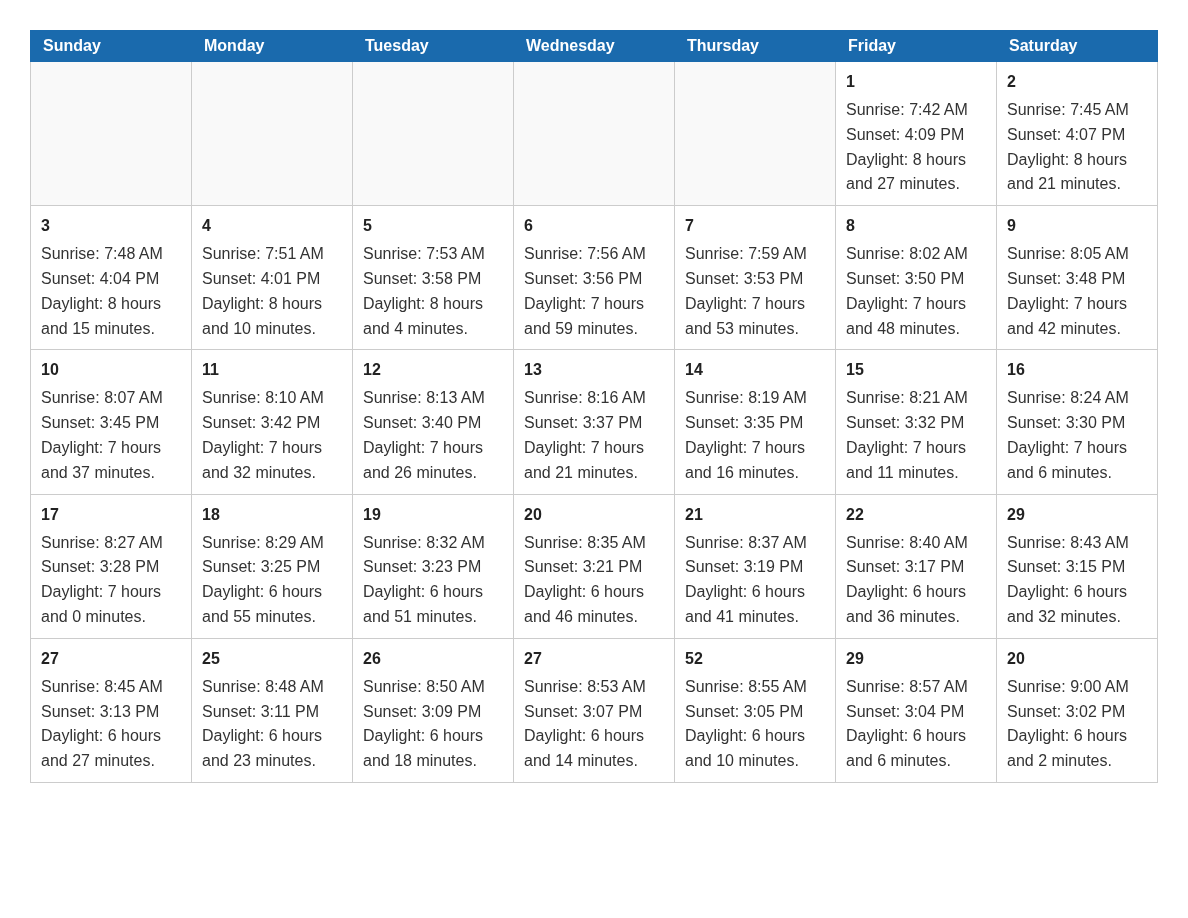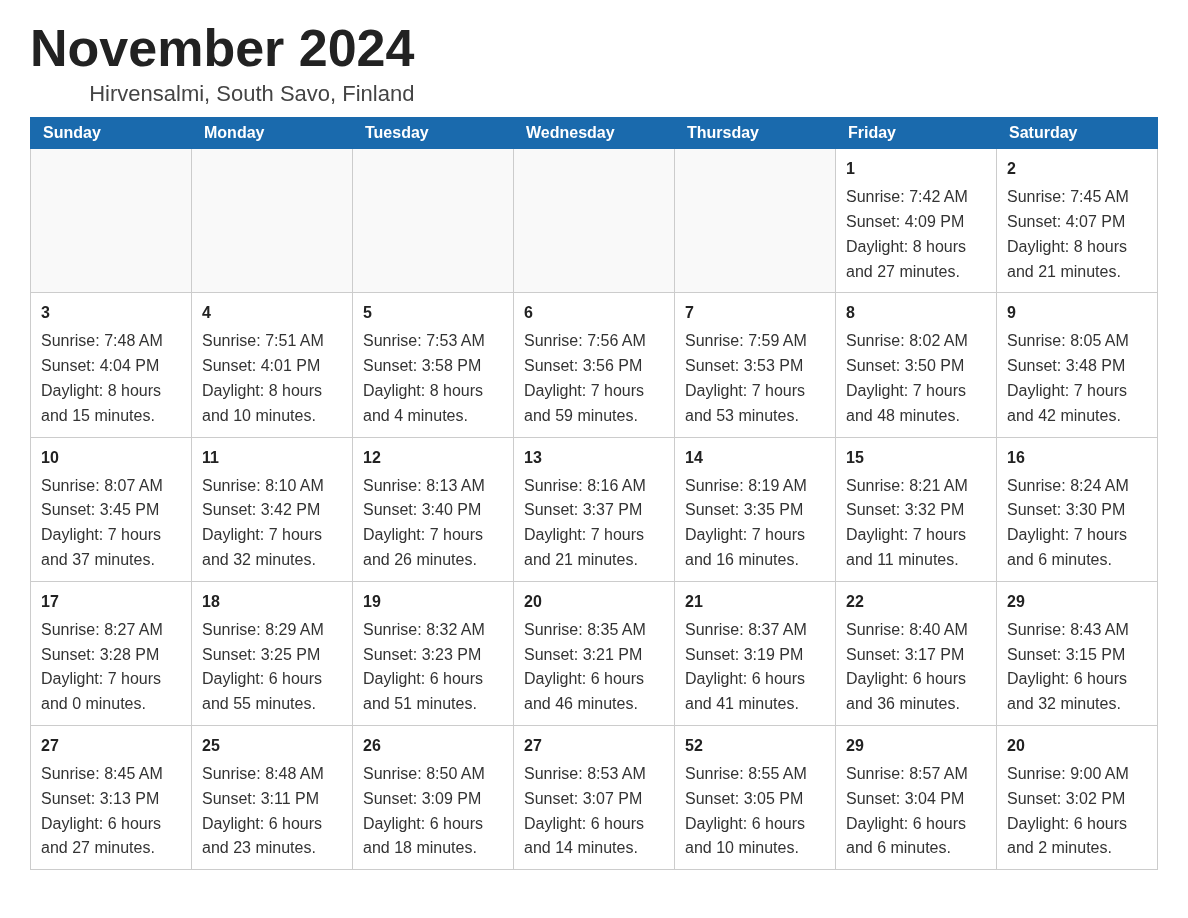--- a/index.html
+++ b/index.html
@@ -99,24 +99,20 @@
       align-items: center;
     }
     .logo-icon svg {
       margin-left: 3px;
     }
   </style>
 </head>
 <body>
 
 <div class="header">
-  <div class="title-block">
-    <div class="month-title">November 2024</div>
-    <div class="location-title">Hirvensalmi, South Savo, Finland</div>
-  </div>
 </div>
 
 <table class="calendar">
   <thead>
     <tr>
       <th>Sunday</th>
       <th>Monday</th>
       <th>Tuesday</th>
       <th>Wednesday</th>
       <th>Thursday</th>

